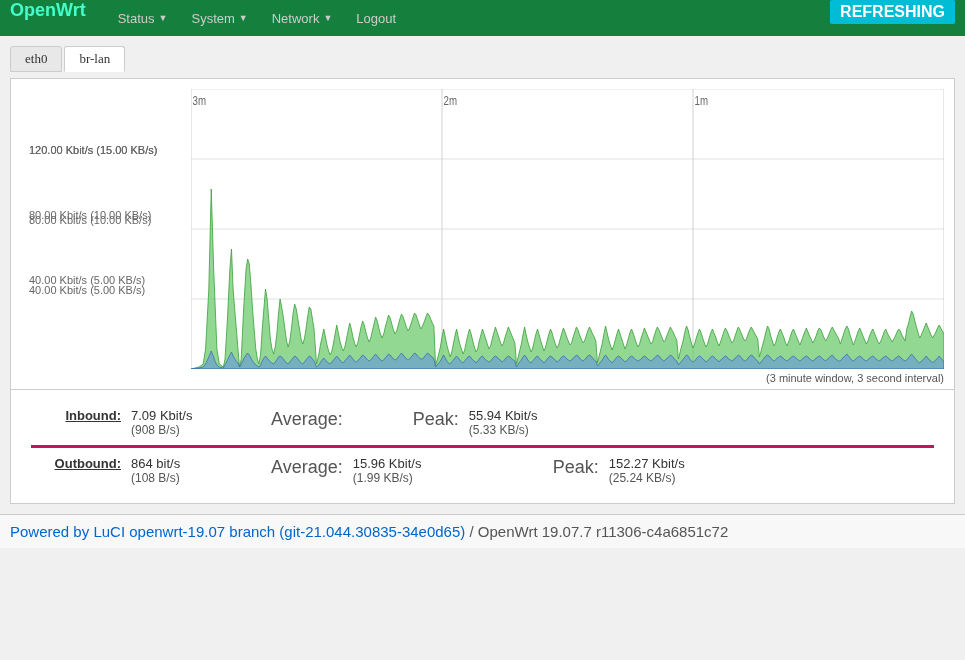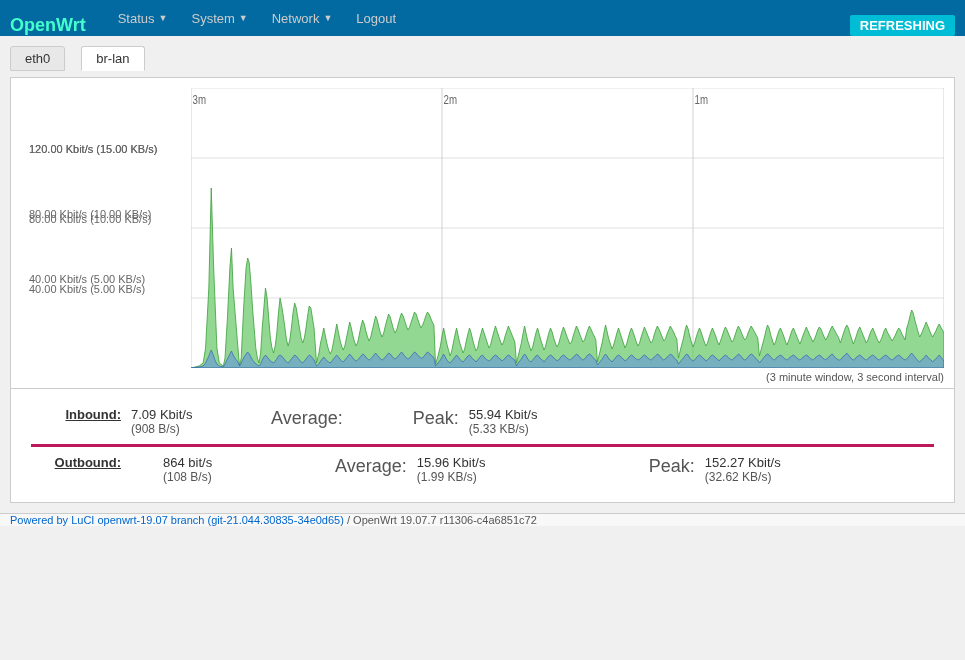--- a/index.html
+++ b/index.html
@@ -1,22 +1,22 @@
 <!DOCTYPE html>
 <html><head>
   <meta charset="utf-8">
   <style>
     * { box-sizing: border-box; margin: 0; padding: 0; }
     body { font-family: Arial, sans-serif; font-size: 13px; background: #f0f0f0; color: #333; }
 
     
     #navbar {
-      background: #0369a1;
-      display: flex;
-      align-items: flex-end;
+      background: #15803d;
+      display: flex;
+      align-items: flex-start;
       padding: 0 10px;
       height: 36px;
     }
     #navbar .brand {
       color: white;
       font-size: 18px;
       font-weight: bold;
       margin-right: 20px;
     }
     #navbar .brand span { color: #4fc; }
@@ -29,21 +29,21 @@
       cursor: pointer;
       font-size: 13px;
       position: relative;
     }
     .nav-item .arrow { font-size: 9px; margin-left: 4px; }
     .nav-spacer { flex: 1; }
     .refreshing-badge {
       background: #00bcd4;
       color: white;
       padding: 3px 10px;
-      font-size: 13px;
+      font-size: 16px;
       font-weight: bold;
       border-radius: 2px;
     }
 
     
     #content {
       padding: 10px;
     }
 
     
@@ -63,22 +63,23 @@
     }
     .tab-btn.active {
       background: white;
       border-bottom-color: white;
       font-weight: normal;
     }
 
     
     .iface-tab-row {
       display: flex;
-      gap: 16px;
+      gap: 2px;
       margin-bottom: 6px;
+      font-family: Liberation Serif, serif;
     }
     .iface-tab {
       padding: 4px 14px;
       border: 1px solid #ccc;
       background: #e8e8e8;
       cursor: pointer;
       font-size: 13px;
       border-radius: 3px 3px 0 0;
     }
     .iface-tab.active {
@@ -112,21 +113,21 @@
       border: 1px solid #ccc;
       border-top: none;
       padding: 10px 20px;
     }
     .stats-row {
       display: flex;
       align-items: flex-start;
       padding: 8px 0;
       border-bottom: 3px solid #be185d;
     }
-    .stats-row:last-child { border-bottom: none; gap: 32px; }
+    .stats-row:last-child { border-bottom: none; }
     .stats-label {
       width: 100px;
       text-align: right;
       font-weight: bold;
       text-decoration: underline;
       color: #333;
       padding-right: 10px;
       flex-shrink: 0;
     }
     .stats-value {
@@ -142,22 +143,22 @@
     }
     .stats-block-label {
       font-size: 18px;
       color: #555;
       margin-right: 10px;
       padding-top: 1px;
     }
 
     
     #footer {
-      padding: 0 10px;
-      font-size: 11px;
+      padding: 8px 10px;
+      font-size: 15px;
       color: #555;
       border-top: 1px solid #ccc;
       background: #f8f8f8;
     }
     #footer a { color: #0066cc; text-decoration: none; }
 
     
     .y-label {
       position: absolute;
       left: 8px;
@@ -400,21 +401,21 @@
         <span class="stats-block-label">Average:</span>
         <div class="stats-value">
           <div class="main">15.96 Kbit/s</div>
           <div class="sub">(1.99 KB/s)</div>
         </div>
       </div>
       <div class="stats-block">
         <span class="stats-block-label">Peak:</span>
         <div class="stats-value">
           <div class="main">152.27 Kbit/s</div>
-          <div class="sub">(32.62 KB/s)</div>
+          <div class="sub">(25.24 KB/s)</div>
         </div>
       </div>
     </div>
   </div>
 
 </div>
 
 <div id="footer">
   <a href="#">Powered by LuCI openwrt-19.07 branch (git-21.044.30835-34e0d65)</a>
   <span> / </span>

